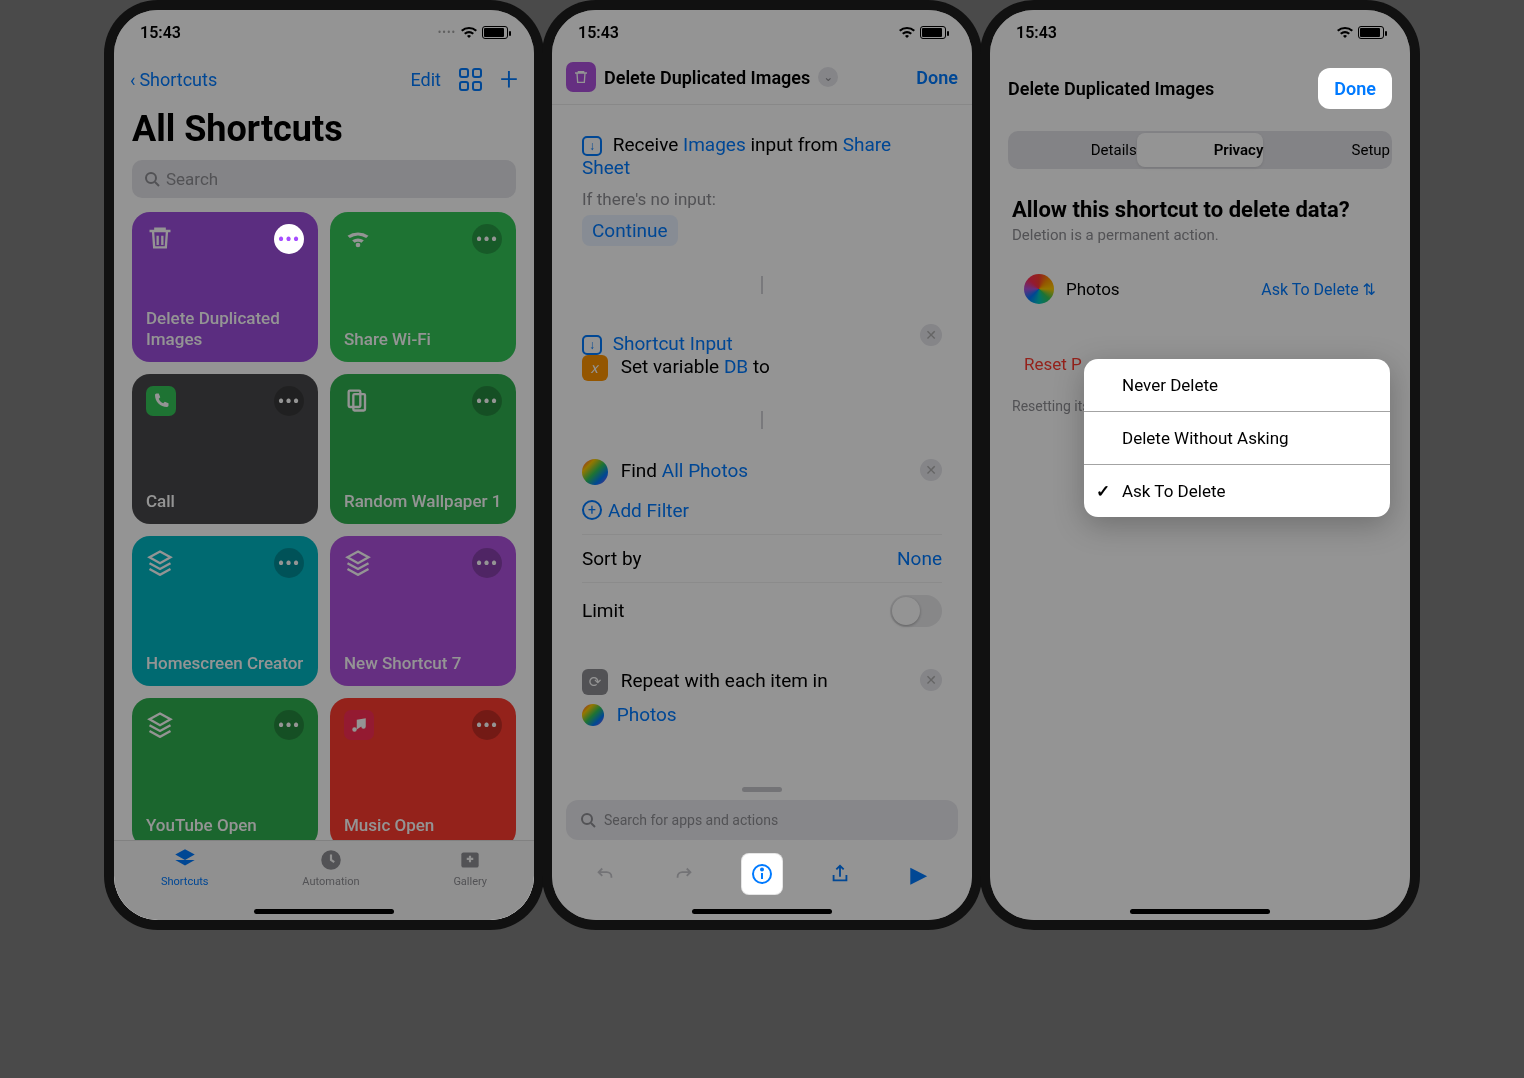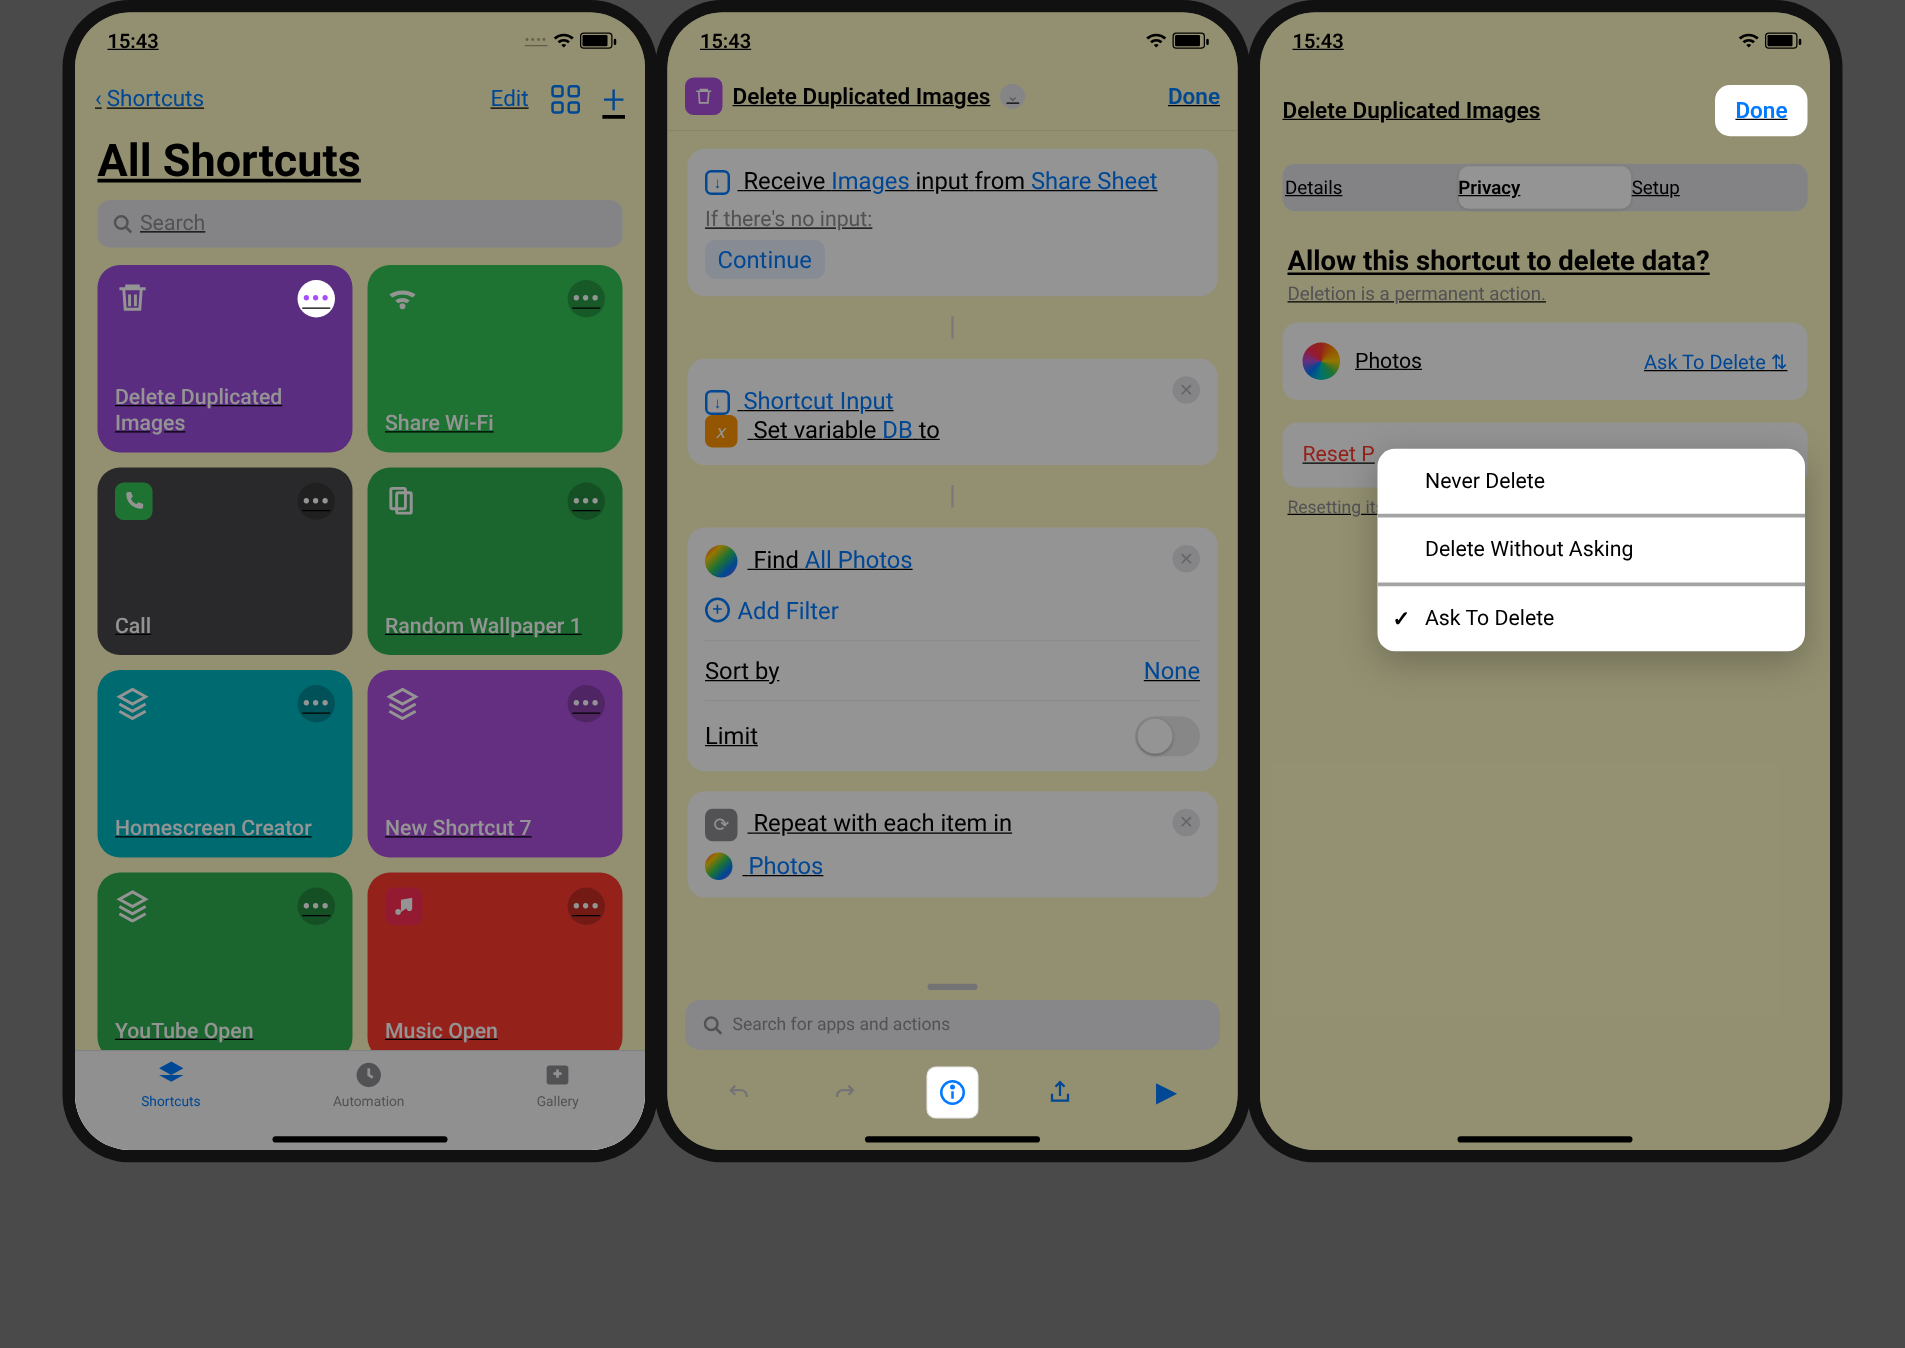--- a/index.html
+++ b/index.html
@@ -5,28 +5,27 @@
   * { box-sizing: border-box; margin: 0; padding: 0; }
   body {
     background: #4a4a4a;
     font-family: -apple-system, BlinkMacSystemFont, "Segoe UI", Roboto, sans-serif;
     display: flex;
     gap: 18px;
     padding: 10px;
     justify-content: center;
   }
   .phone {
-    width: 456px;
+    width: 420px;
     height: 910px;
-    background: #fef9c3;
+    background: #ffffff;
     border-radius: 44px;
     position: relative;
     overflow: hidden;
     box-shadow: 0 0 0 10px #111;
-    text-decoration: underline;
   }
   .dimmed::after {
     content: '';
     position: absolute;
     inset: 0;
     background: rgba(0,0,0,0.42);
     pointer-events: none;
     z-index: 50;
   }
   .highlight { position: relative; z-index: 100 !important; }
@@ -102,32 +101,32 @@
   .tb-info { background:#fff; color:#007aff; border:1px solid rgba(0,0,0,.1);}
   .tb-play{color:#007aff;font-size:22px;}
   .drag-handle{width:40px;height:5px;background:#c7c7cc;border-radius:3px;margin:0 auto 6px;}
   .mini-blue{display:inline-flex;width:20px;height:20px;border:2px solid #007aff;border-radius:5px;color:#007aff;align-items:center;justify-content:center;font-size:12px;vertical-align:middle;margin-right:6px;}
 
   
   .s3-header { display:flex; justify-content:space-between; padding:14px 18px; align-items:center; }
   .s3-title { font-size:18px; font-weight:600; }
   .done3 { background:#fff; color:#007aff; font-size:18px; font-weight:600; padding:10px 16px; border-radius:12px; }
   .seg { margin:8px 18px 0; background:#e2e2e7; border-radius:10px; display:flex; padding:2px; }
-  .seg-item { flex:1; text-align:left; padding:8px 0; font-size:15px; color:#000; border-radius:8px; }
+  .seg-item { flex:1; text-align:right; padding:8px 0; font-size:15px; color:#000; border-radius:8px; }
   .seg-item.sel { background:#fff; font-weight:600; box-shadow:0 1px 3px rgba(0,0,0,.1); }
   .sect-title{font-size:22px;font-weight:700;padding:28px 22px 4px;}
   .sect-sub{color:#8e8e93;font-size:15px;padding:0 22px 14px;}
   .row-card{background:#fff;border-radius:12px;margin:0 18px 18px;padding:16px;display:flex;align-items:center;gap:12px;}
   .photos-icon{width:30px;height:30px;border-radius:50%;background:conic-gradient(#ff3b30,#ff9500,#ffcc00,#34c759,#00c7be,#007aff,#af52de,#ff2d55,#ff3b30);}
   .row-card .label{flex:1;font-size:17px;}
   .row-card .val{color:#007aff;font-size:16px;}
   .reset-card{background:#fff;border-radius:12px;margin:0 18px;padding:16px;color:#ff3b30;font-size:17px;}
   .reset-note{color:#8e8e93;font-size:14px;padding:8px 22px;}
   .popup{position:absolute;top:349px;left:94px;right:20px;background:#fff;border-radius:14px;overflow:hidden;box-shadow:0 8px 30px rgba(0,0,0,.25);z-index:200;}
-  .popup-item{padding:16px 38px;font-size:17px;border-bottom:3px solid #a3a3a3;position:relative;}
+  .popup-item{padding:16px 38px;font-size:17px;border-bottom:1px solid #a3a3a3;position:relative;}
   .popup-item:last-child{border-bottom:none;}
   .popup-item.sel::before{content:'✓';position:absolute;left:12px;font-weight: 600;}
 
   svg { display: block; }
 </style>
 </head>
 <body>
 
 <div class="phone dimmed">
   <div class="statusbar">

